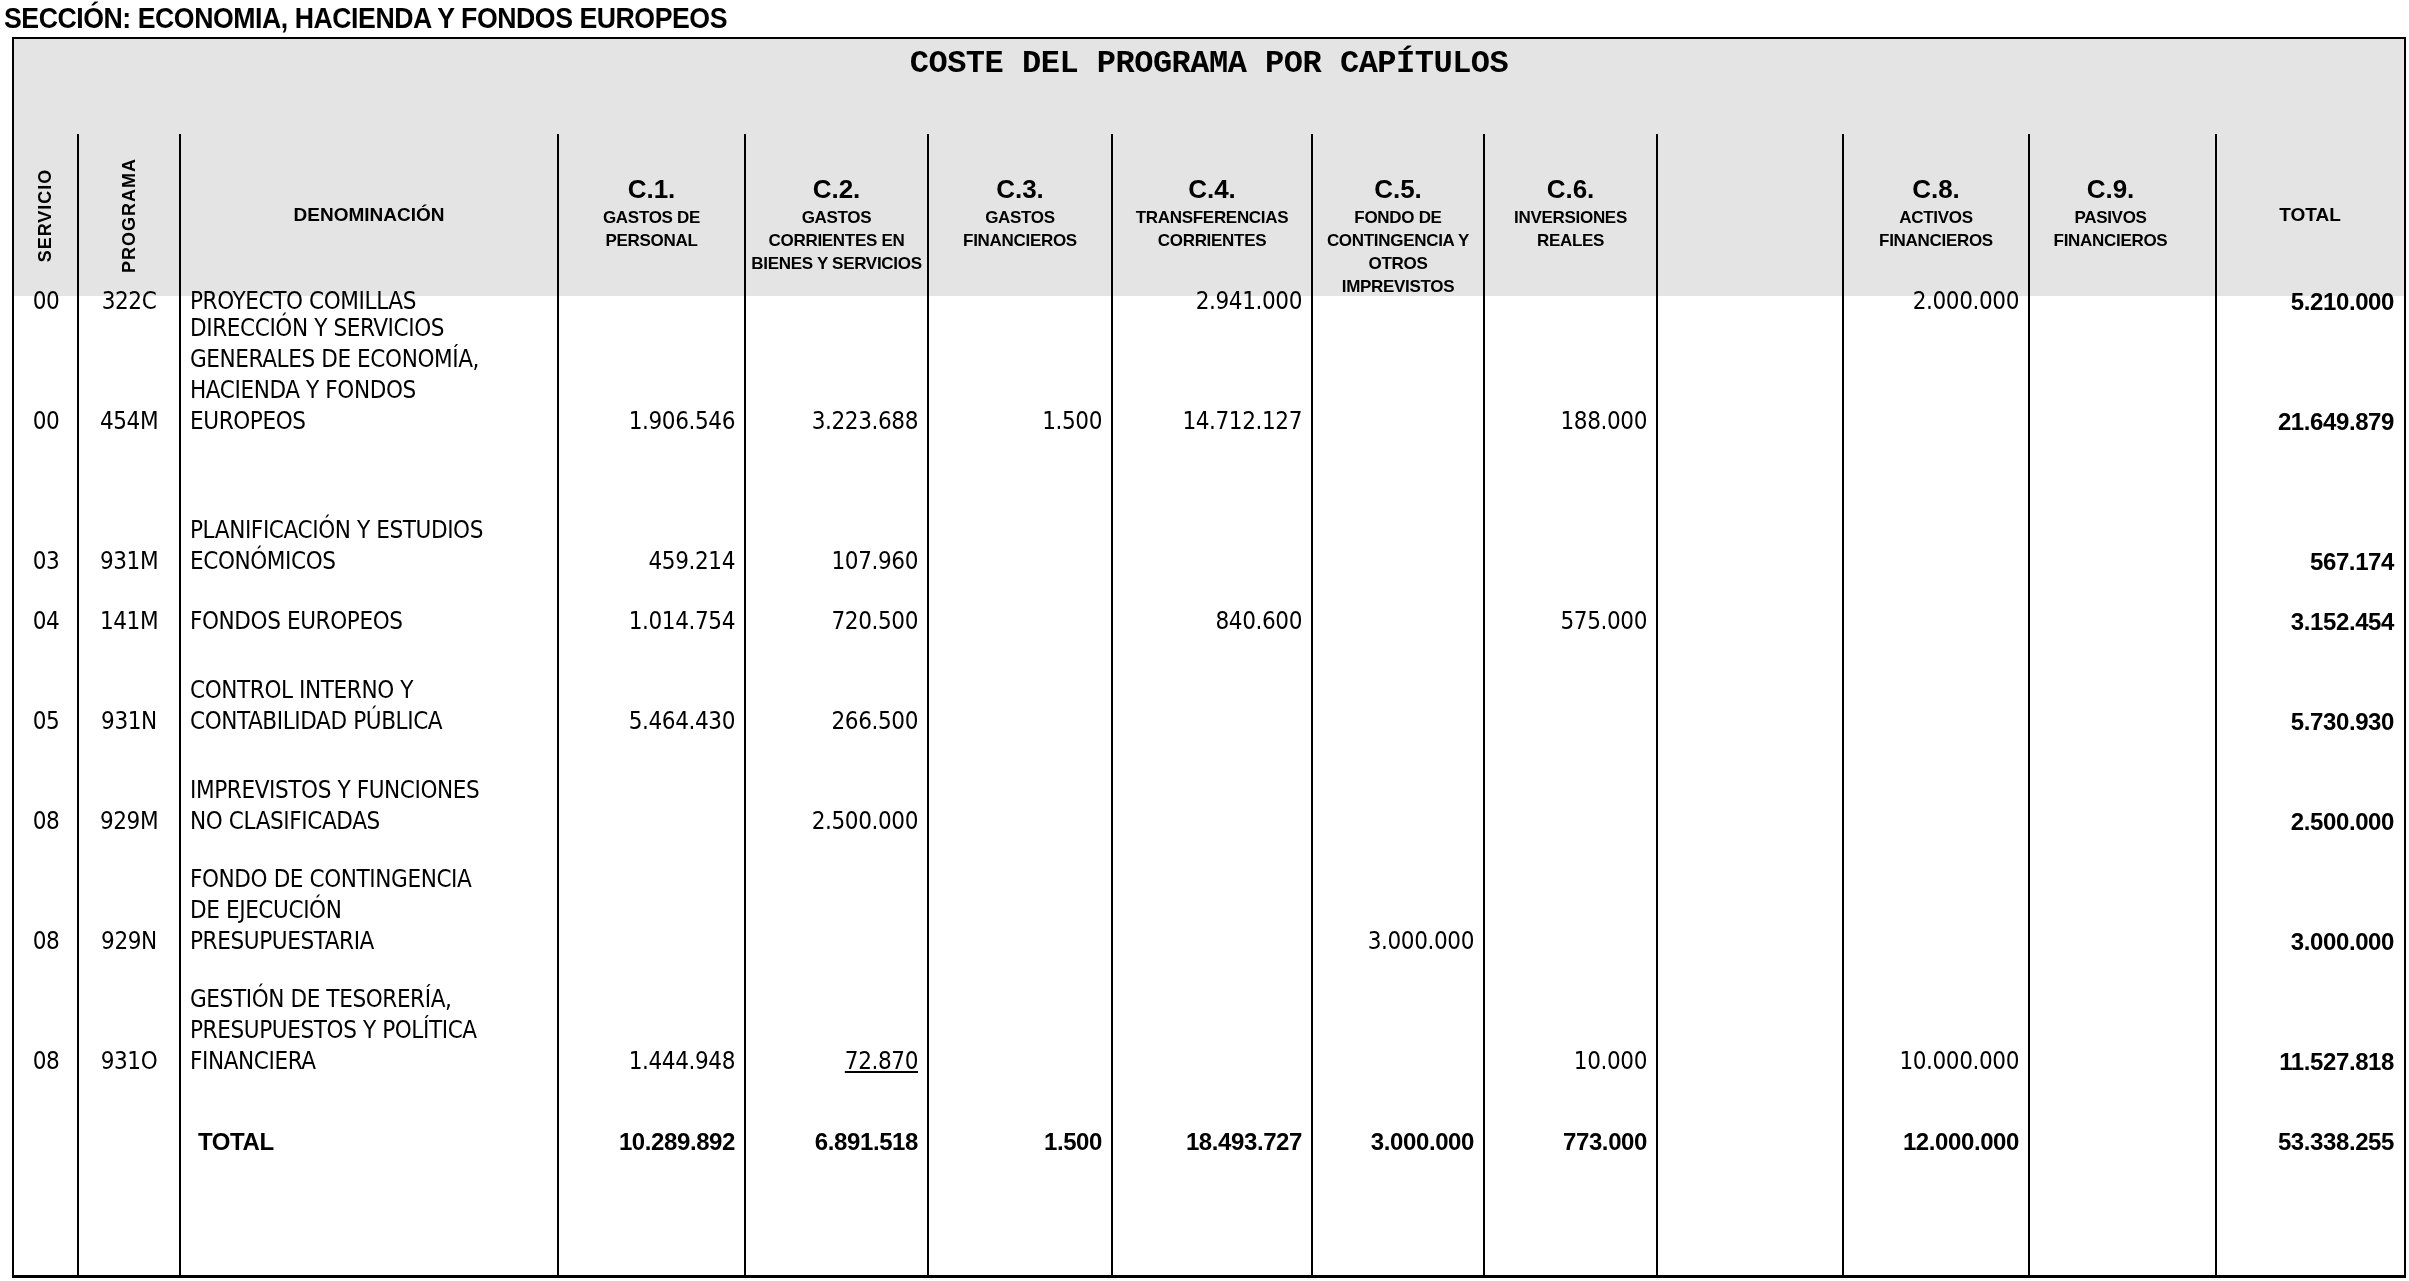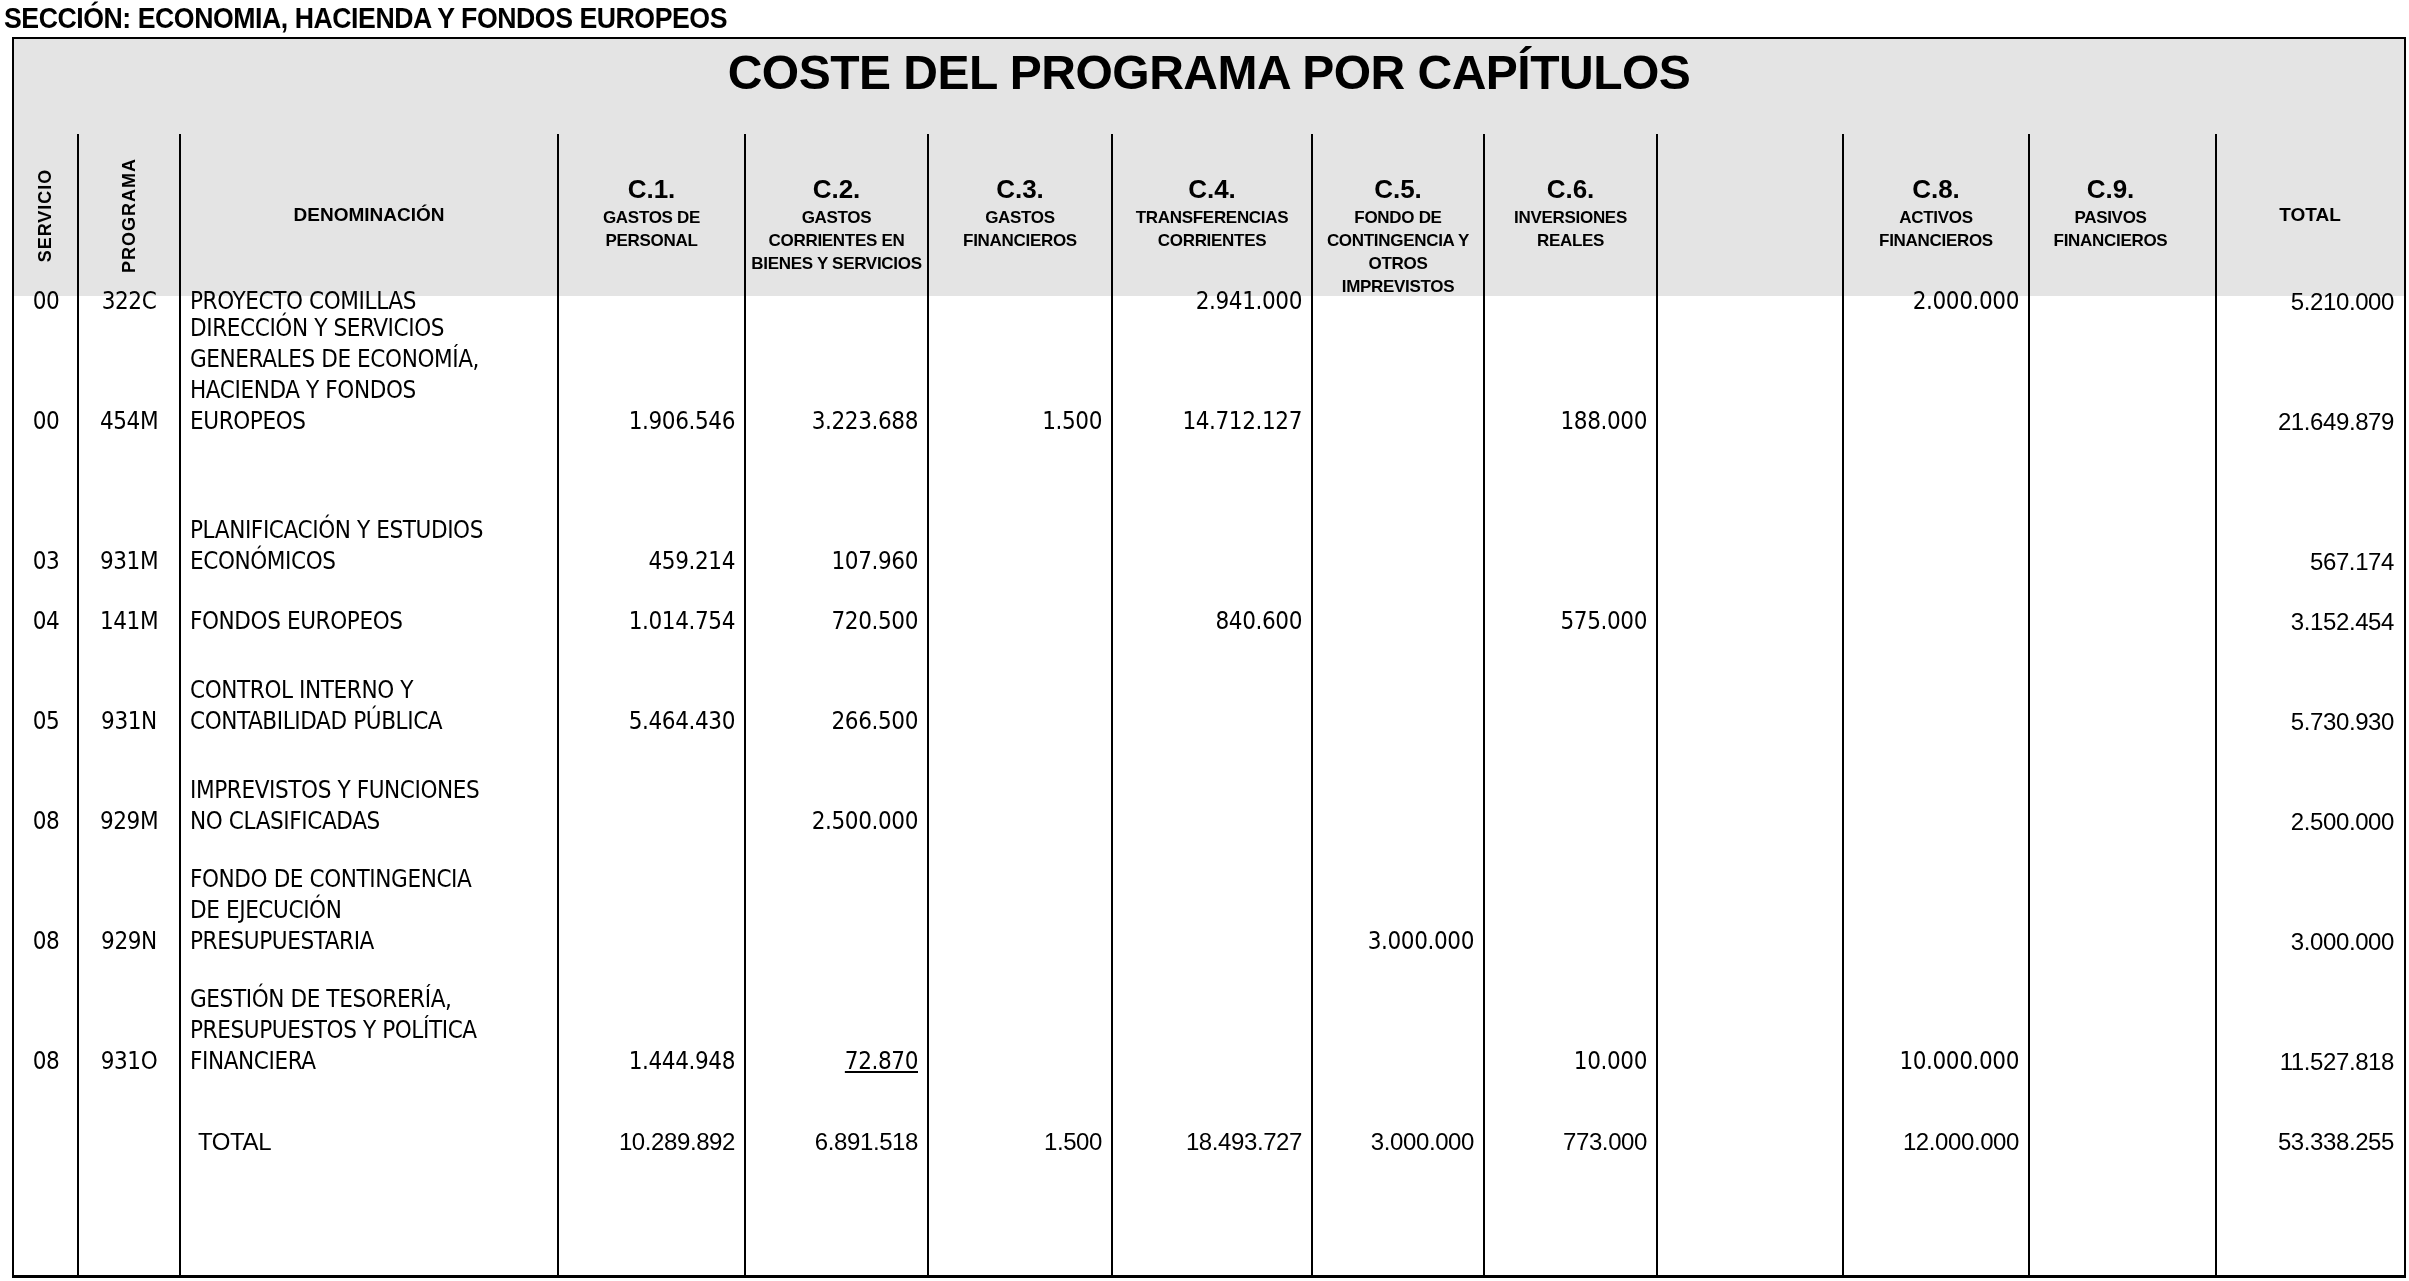--- a/index.html
+++ b/index.html
@@ -42,23 +42,23 @@
       width: 100%;
       height: 257px;
       background: #e4e4e4;
     }
     .main-title {
       position: absolute;
       left: 0;
       top: 6px;
       width: 100%;
       text-align: center;
-      font-family: Liberation Sans, sans-serif;
+      font-family: Liberation Mono, monospace;
       font-weight: bold;
-      font-size: 48px;
+      font-size: 32px;
       letter-spacing: -0.5px;
     }
     .vline {
       position: absolute;
       top: 95px;
       bottom: 0;
       width: 0;
       border-left: 2px solid #000;
     }
     .col {
@@ -118,21 +118,21 @@
     .cell {
       position: absolute;
       font-size: 24px;
       line-height: 31px;
       white-space: nowrap;
       letter-spacing: -0.4px;
     }
     .cell.r { right: 10px; text-align: right; }
     .cell.c { left: 0; right: 0; text-align: center; }
     .cell.l { left: 10px; text-align: left; }
-    .cell.b { font-weight: normal; font-family: "Liberation Sans", sans-serif; }
+    .cell.b { font-weight: bold; font-family: "Liberation Sans", sans-serif; }
     .desc-cell {
       position: absolute;
       left: 10px;
       right: 6px;
       font-size: 24px;
       line-height: 31px;
       letter-spacing: -0.4px;
       white-space: pre-line;
     }
   </style>

